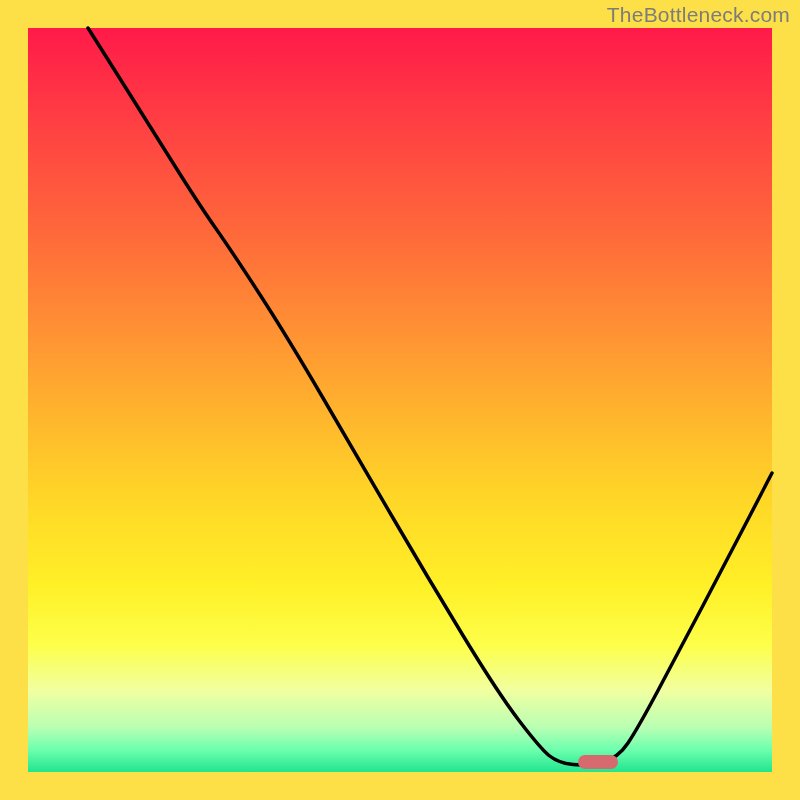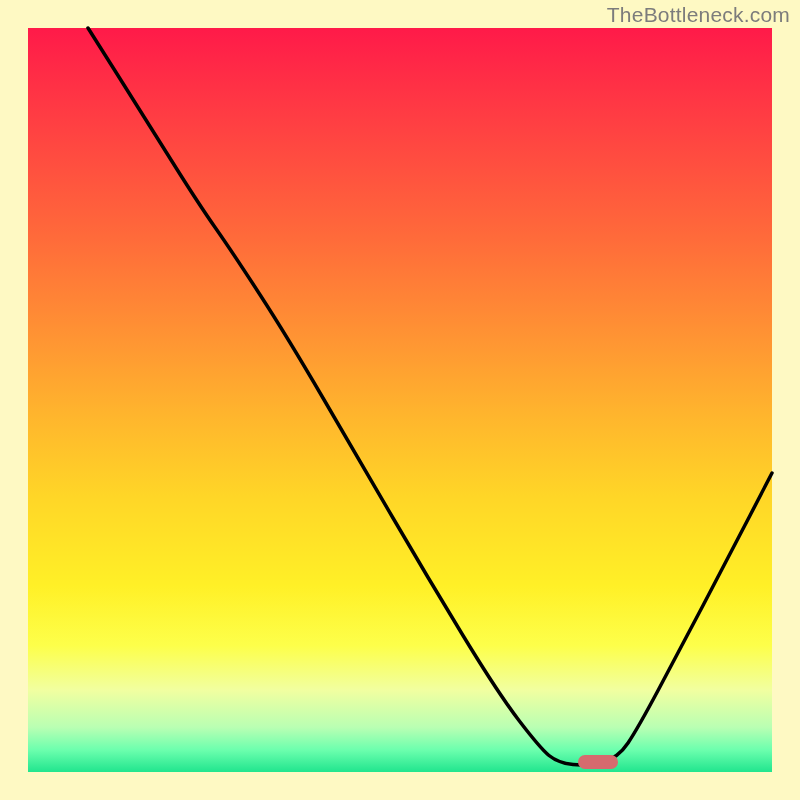--- a/index.html
+++ b/index.html
@@ -9,21 +9,21 @@
     height: 800px;
     background: #000;
     overflow: hidden;
   }
   .frame {
     position: absolute;
     left: 0;
     top: 0;
     width: 800px;
     height: 800px;
-    background: #fef9c3;
+    background: #fde047;
   }
   .plot {
     position: absolute;
     left: 28px;
     top: 28px;
     width: 744px;
     height: 744px;
     background: linear-gradient(
       to bottom,
       #ff1a49 0%,

